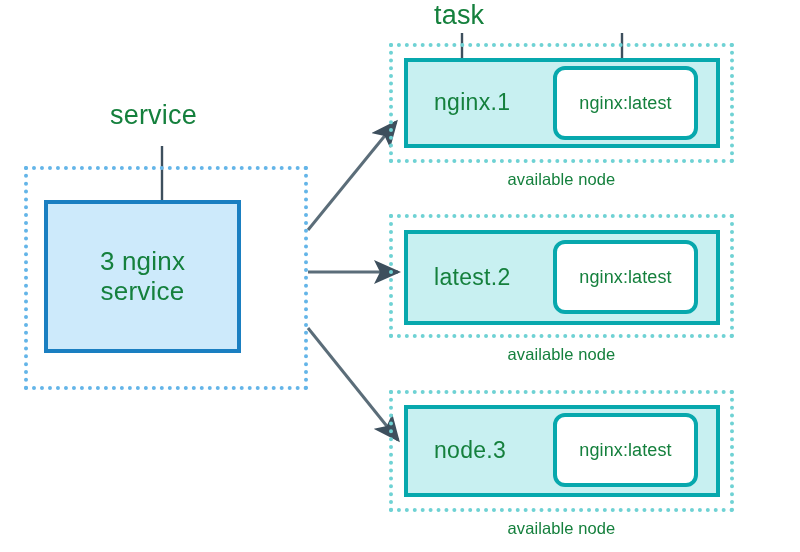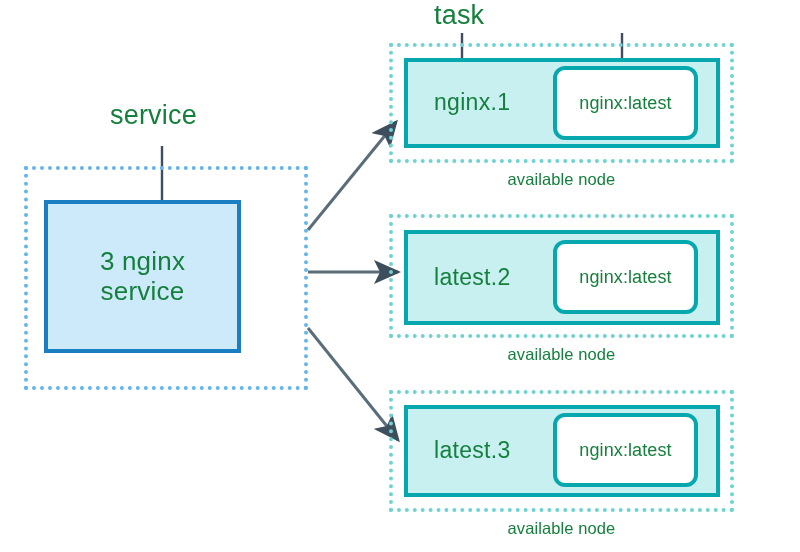--- a/index.html
+++ b/index.html
@@ -166,21 +166,21 @@
       <div class="label-text container-label" style="position:relative; left:auto; top:auto;">nginx:latest</div>
     </div>
   </div>
 
   <div class="label-text caption-label" style="left:389px; top:345px; width:345px; text-align:center;">available node</div>
 
   <div class="dotted-group dotted-node" style="left:389px; top:390px; width:345px; height:122px;"></div>
 
   <div class="task-box" style="left:404px; top:405px; width:316px; height:92px;">
     <div class="vcenter">
-      <div class="label-text task-label" style="position:relative; left:26px; top:auto;">latest.3</div>
+      <div class="label-text task-label" style="position:relative; left:26px; top:auto;">node.3</div>
     </div>
   </div>
 
   <div class="container-box" style="left:553px; top:413px; width:145px; height:74px;">
     <div class="centered-rows">
       <div class="label-text container-label" style="position:relative; left:auto; top:auto;">nginx:latest</div>
     </div>
   </div>
 
   <div class="label-text caption-label" style="left:389px; top:519px; width:345px; text-align:center;">available node</div>

